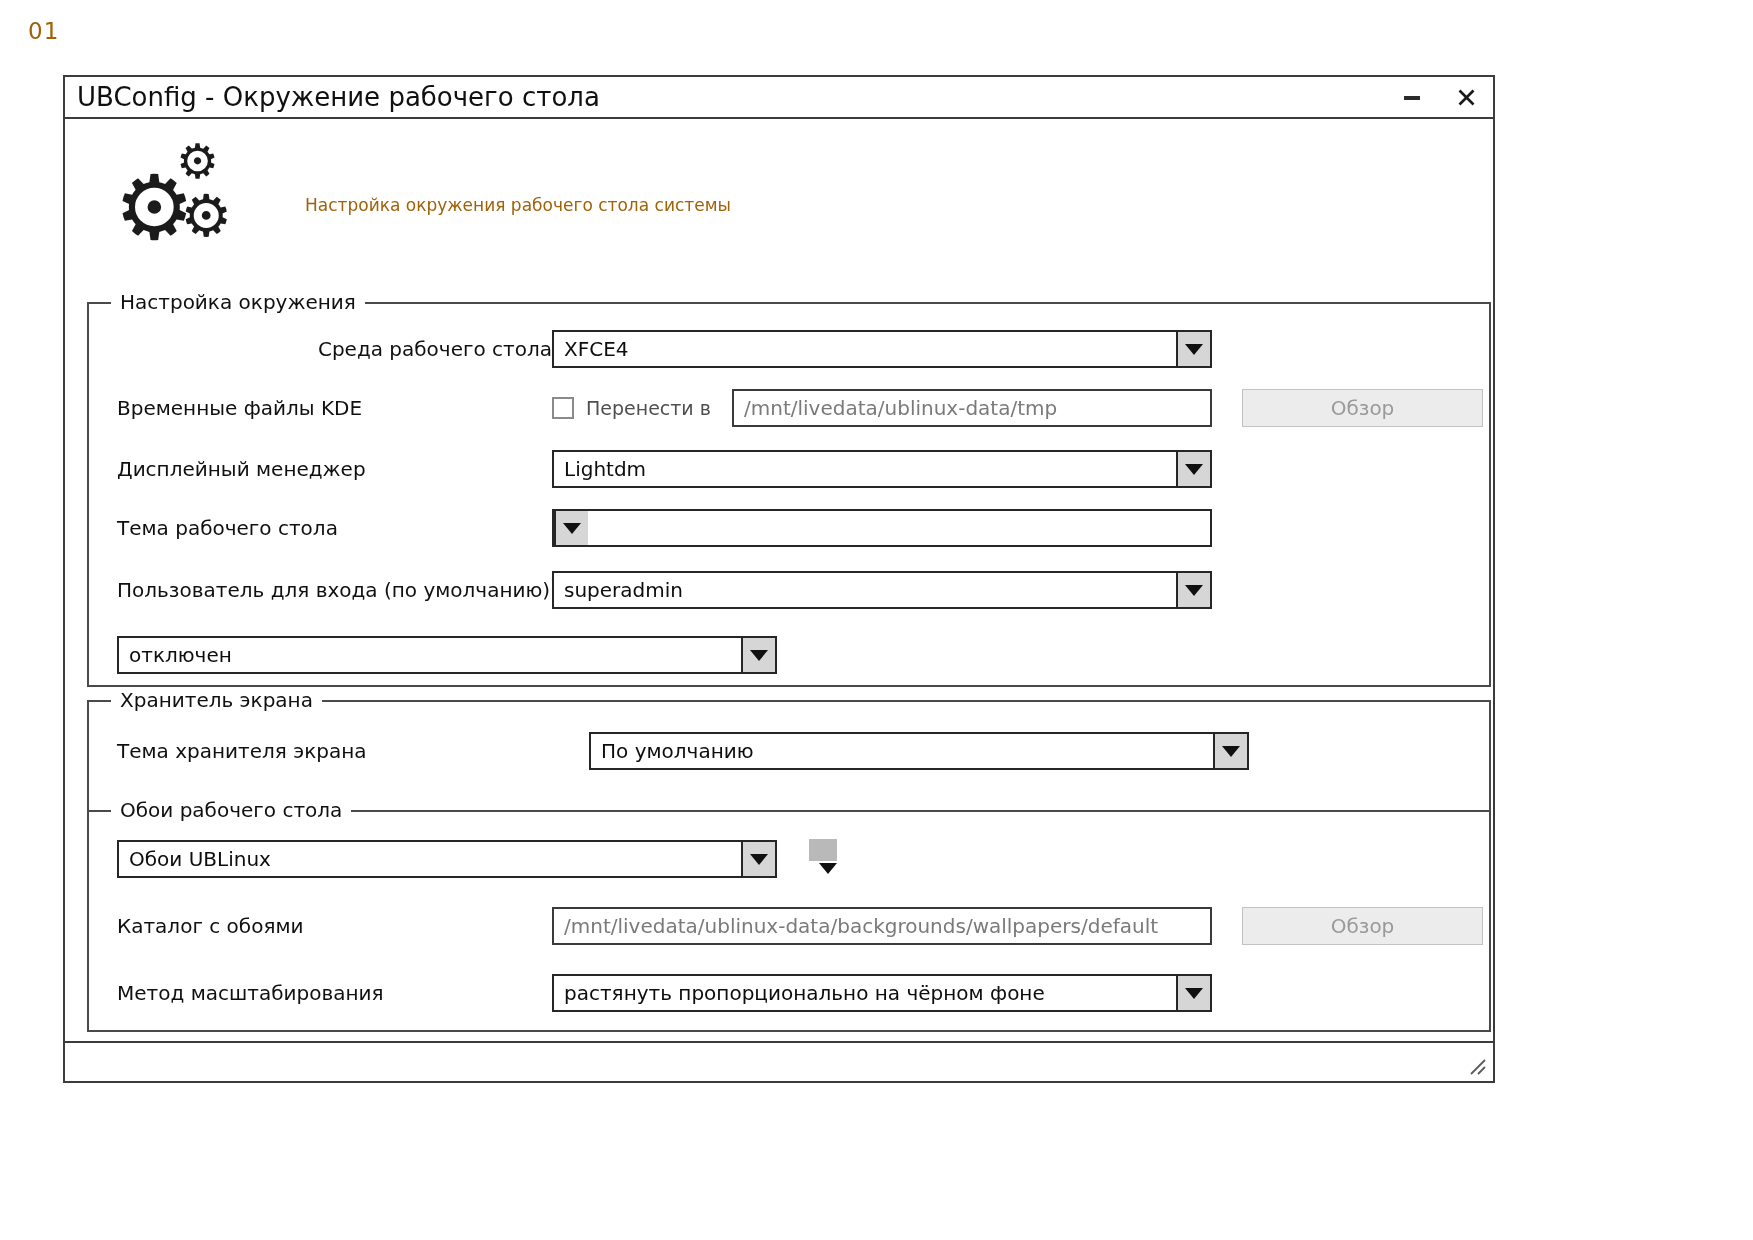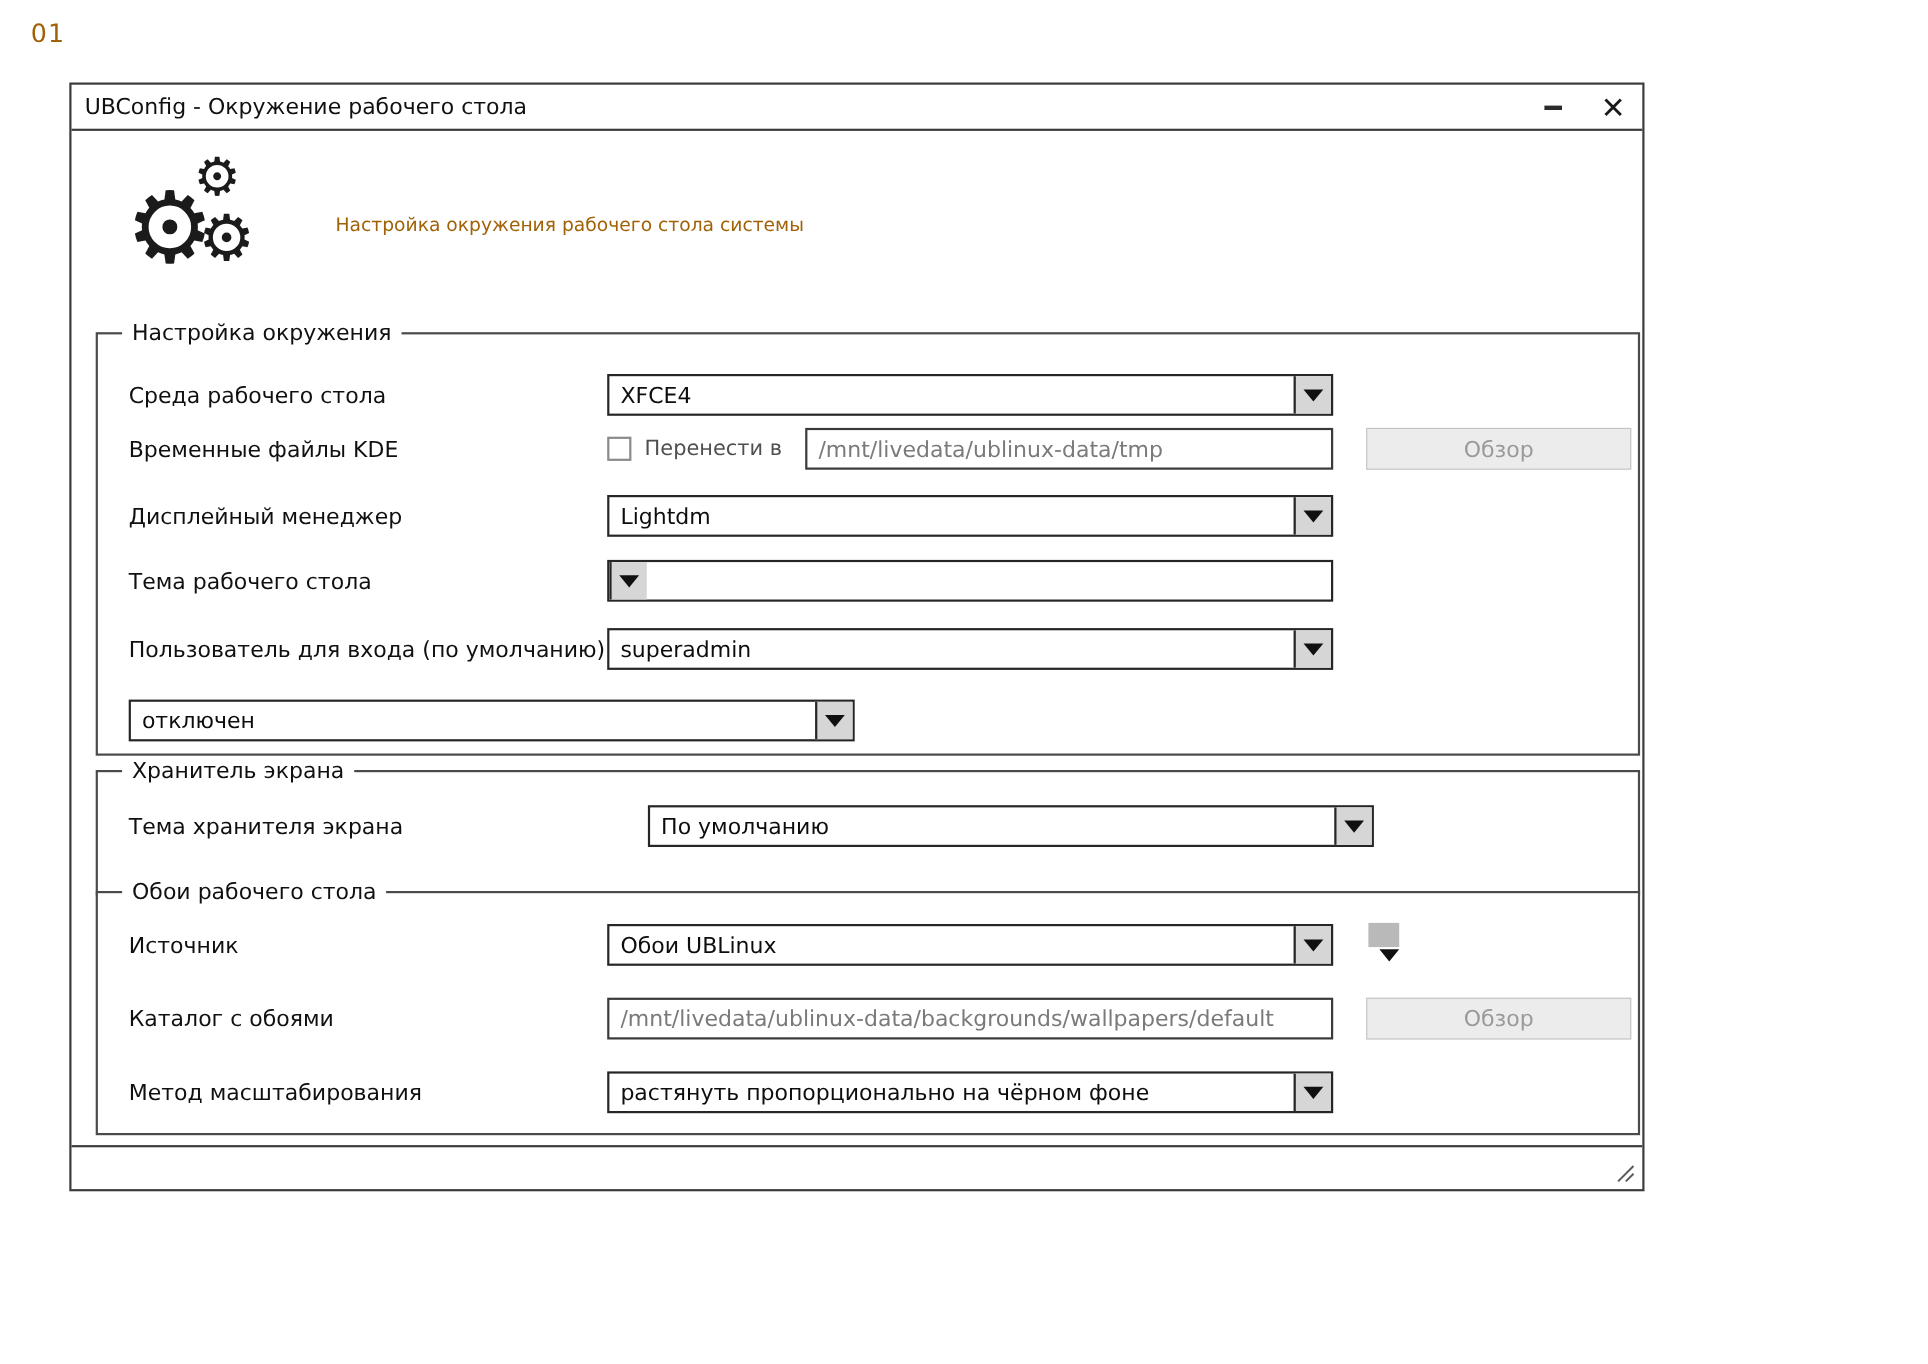--- a/index.html
+++ b/index.html
@@ -22,21 +22,21 @@
     position: absolute; left: 63px; top: 75px;
     width: 1432px; height: 1008px;
     border: 2px solid #3c3c3c; background: #fff;
   }
 
   .titlebar {
     height: 42px; border-bottom: 2px solid #3c3c3c;
     display: flex; align-items: center;
     padding: 0 16px 0 12px;
   }
-  .titlebar-title { flex: 1; font-size: 20px; color: #101010; }
+  .titlebar-title { flex: 1; font-size: 26px; color: #101010; }
   .win-controls { display: flex; align-items: center; gap: 32px; }
   .win-btn { width: 22px; height: 26px; display: flex; align-items: center; justify-content: center; cursor: default; }
   .min-bar { width: 16px; height: 4px; background: #2b2b2b; margin-top: 2px; }
 
   
   .gears { position: absolute; left: 49px; top: 64px; width: 130px; height: 124px; color: #1b1b1b; }
   .gears span { position: absolute; line-height: 1; }
   .gear-big   { font-size: 90px; left: 0;    top: 22px; }
   .gear-small { font-size: 48px; left: 62px; top: -4px; }
   .gear-mid   { font-size: 58px; left: 66px; top: 46px; }
@@ -106,21 +106,21 @@
   .picker-btn { margin-left: 24px; width: 48px; height: 46px; position: relative; flex-shrink: 0; }
   .picker-swatch { position: absolute; left: 8px; top: 3px; width: 28px; height: 22px; background: #b9b9b9; }
   .picker-tri {
     position: absolute; left: 18px; top: 27px;
     width: 0; height: 0;
     border-left: 9px solid transparent; border-right: 9px solid transparent;
     border-top: 11px solid #101010;
   }
 
   
-  .r-env-1 { top: 36px; }
+  .r-env-1 { top: 26px; text-align: right; }
   .r-env-2 { top: 85px; }
   .r-env-3 { top: 146px; }
   .r-env-4 { top: 205px; }
   .r-env-5 { top: 267px; }
   .r-env-6 { top: 332px; }
   .r-ss-1  { top: 30px; gap: 37px; }
   .r-wp-1  { top: 28px; }
   .r-wp-2  { top: 95px; }
   .r-wp-3  { top: 162px; }
 
@@ -233,21 +233,20 @@
           <span class="tri-down"></span>
         </div>
       </div>
     </div>
   </div>
 
   <div class="group group-wallpaper">
     <div class="group-legend">Обои рабочего стола</div>
 
     <div class="row r-wp-1">
-      <div class="field-label">Источник</div>
       <div class="combo">
         <div class="combo-value">Обои UBLinux</div>
         <div class="combo-btn">
           <span class="tri-down"></span>
         </div>
       </div>
       <div class="picker-btn">
         <span class="picker-swatch"></span>
         <span class="picker-tri"></span>
       </div>

